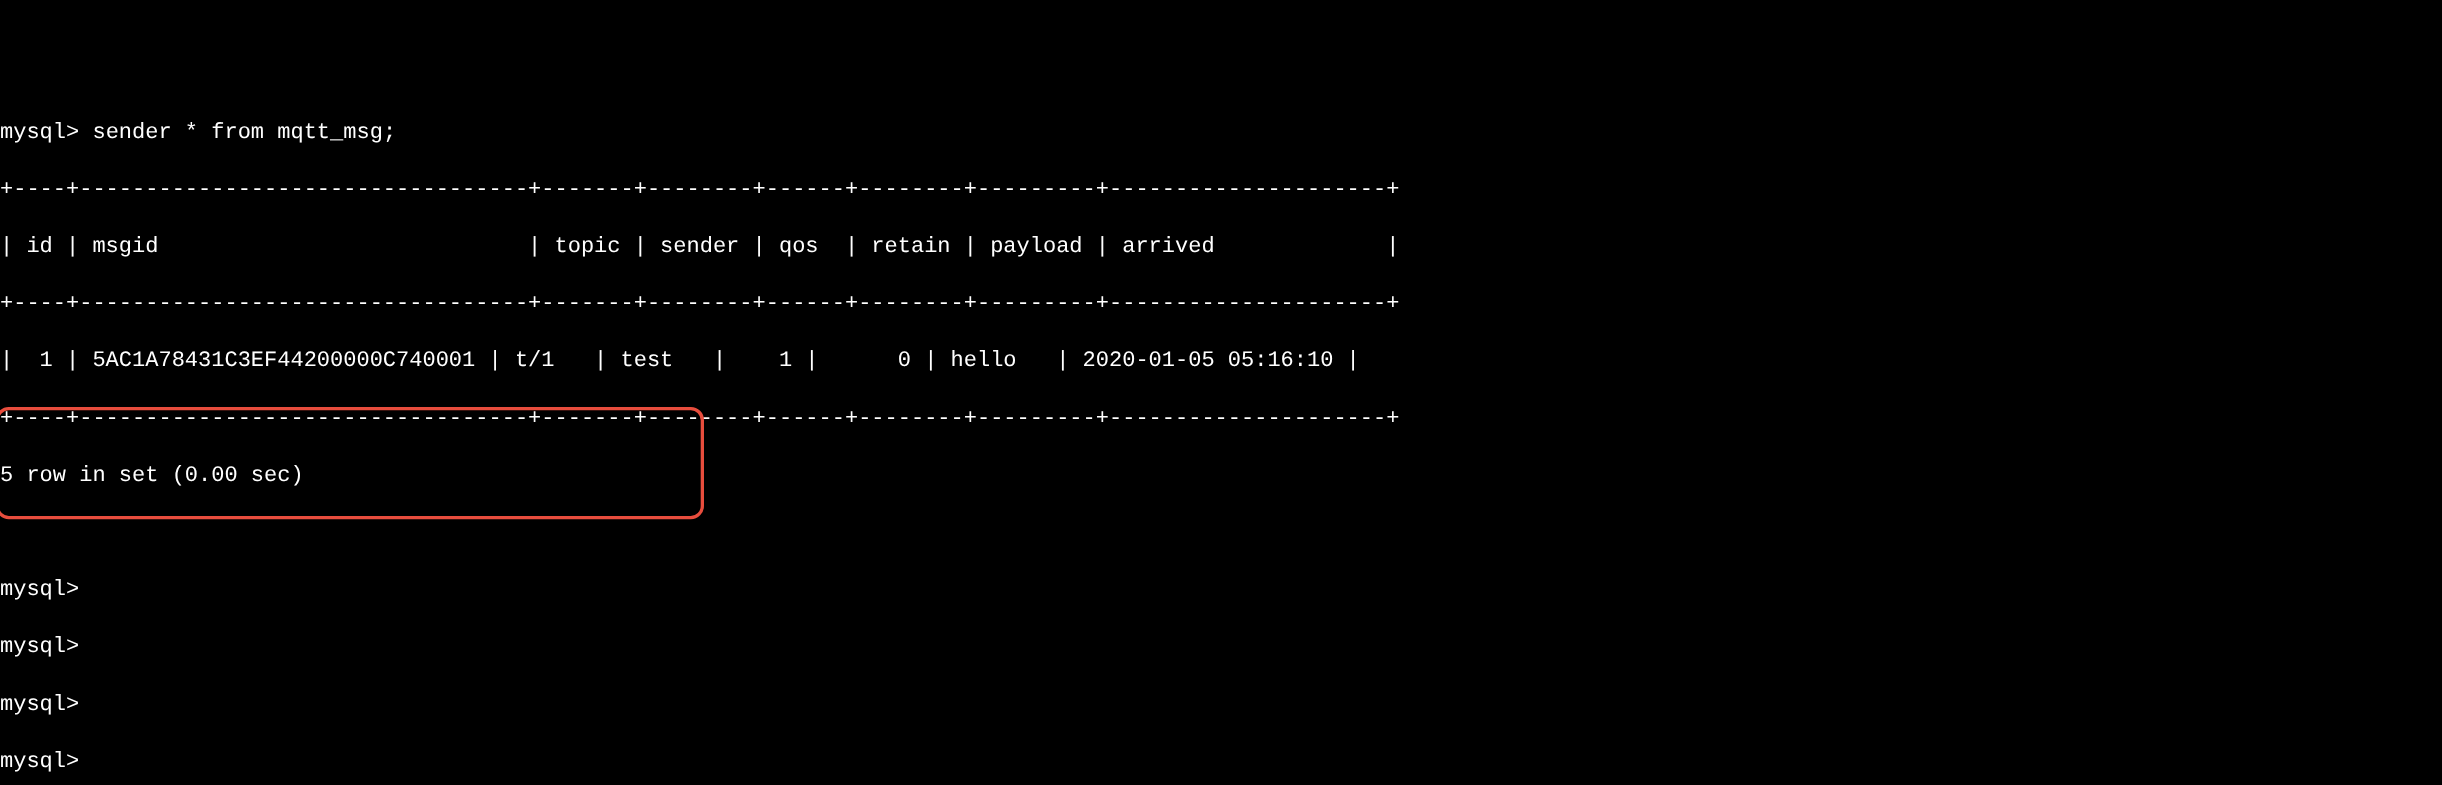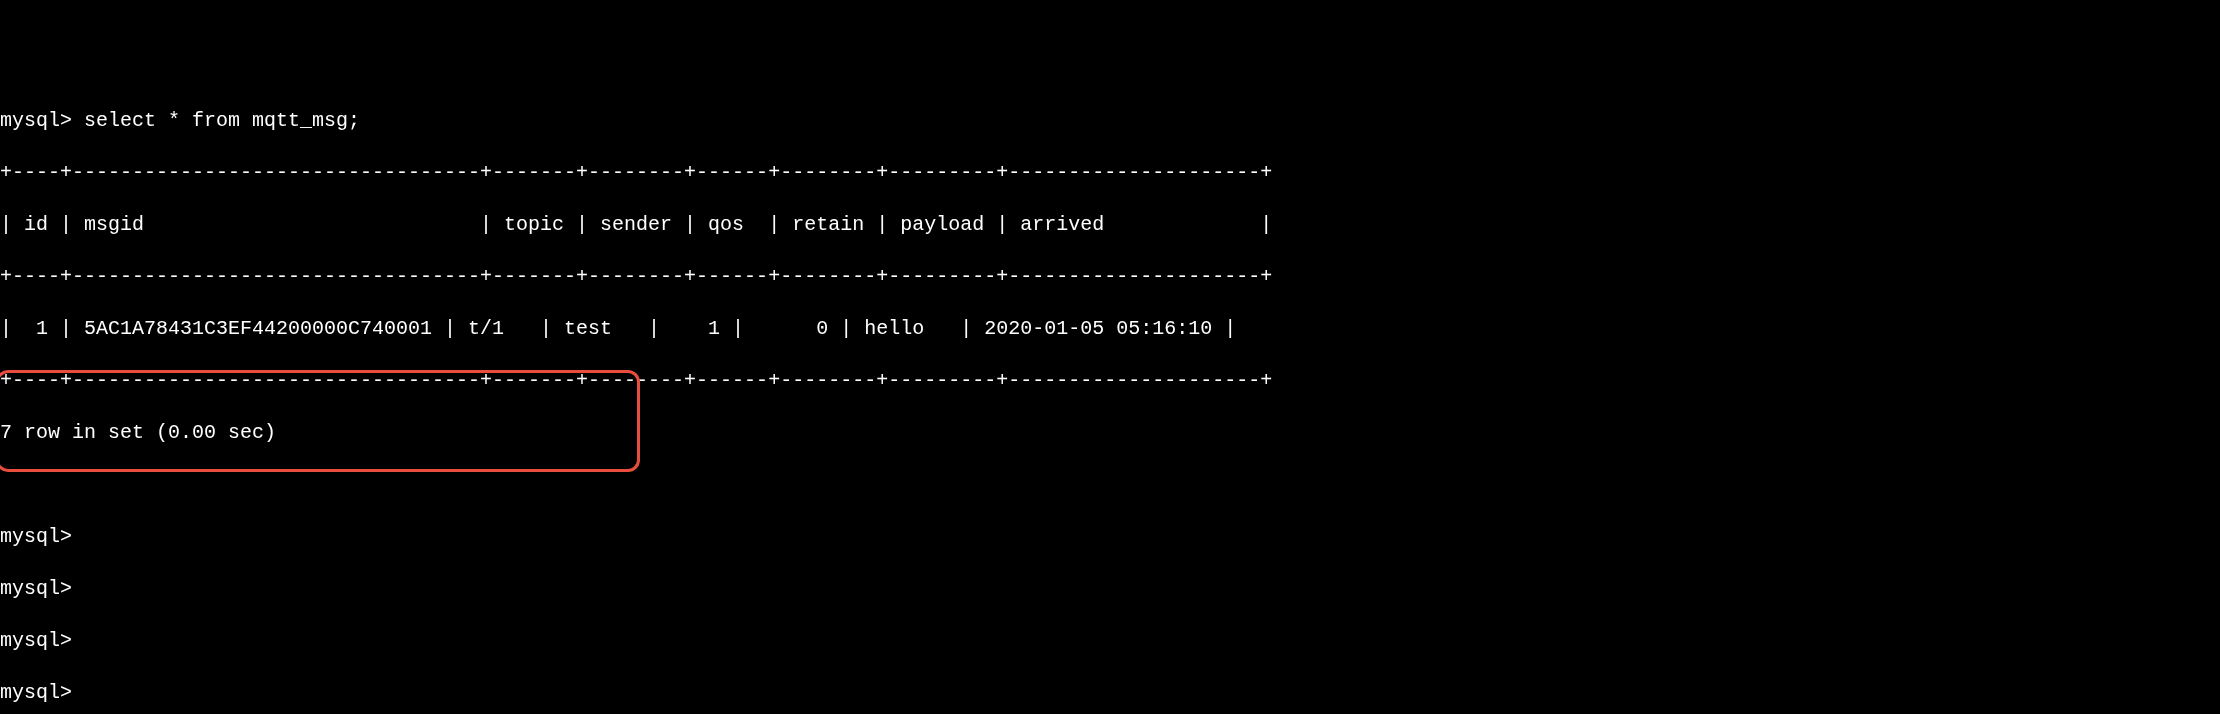--- a/index.html
+++ b/index.html
@@ -32,27 +32,27 @@
       width: 644px;
       height: 102px;
       pointer-events: none;
     }
   </style>
 </head>
 <body>
 
 
 
-<div class="terminal-line"><span>mysql&gt;</span> <span>select * from mqtt_msg;</span></div>
+<div class="terminal-line"><span>mysql&gt;</span> <span>sender * from mqtt_msg;</span></div>
 <div class="terminal-line">+----+----------------------------------+-------+--------+------+--------+---------+---------------------+</div>
 <div class="terminal-line">| id | msgid                            | topic | sender | qos  | retain | payload | arrived             |</div>
 <div class="terminal-line">+----+----------------------------------+-------+--------+------+--------+---------+---------------------+</div>
 <div class="terminal-line">|  1 | 5AC1A78431C3EF44200000C740001 | t/1   | test   |    1 |      0 | hello   | 2020-01-05 05:16:10 |</div>
 <div class="terminal-line">+----+----------------------------------+-------+--------+------+--------+---------+---------------------+</div>
-<div class="terminal-line">7 row in set (0.00 sec)</div>
+<div class="terminal-line">5 row in set (0.00 sec)</div>
 <div class="terminal-line"> </div>
 <div class="terminal-line">mysql&gt;</div>
 <div class="terminal-line">mysql&gt;</div>
 <div class="terminal-line">mysql&gt;</div>
 <div class="terminal-line">mysql&gt;</div>
 
 
 
 
 

